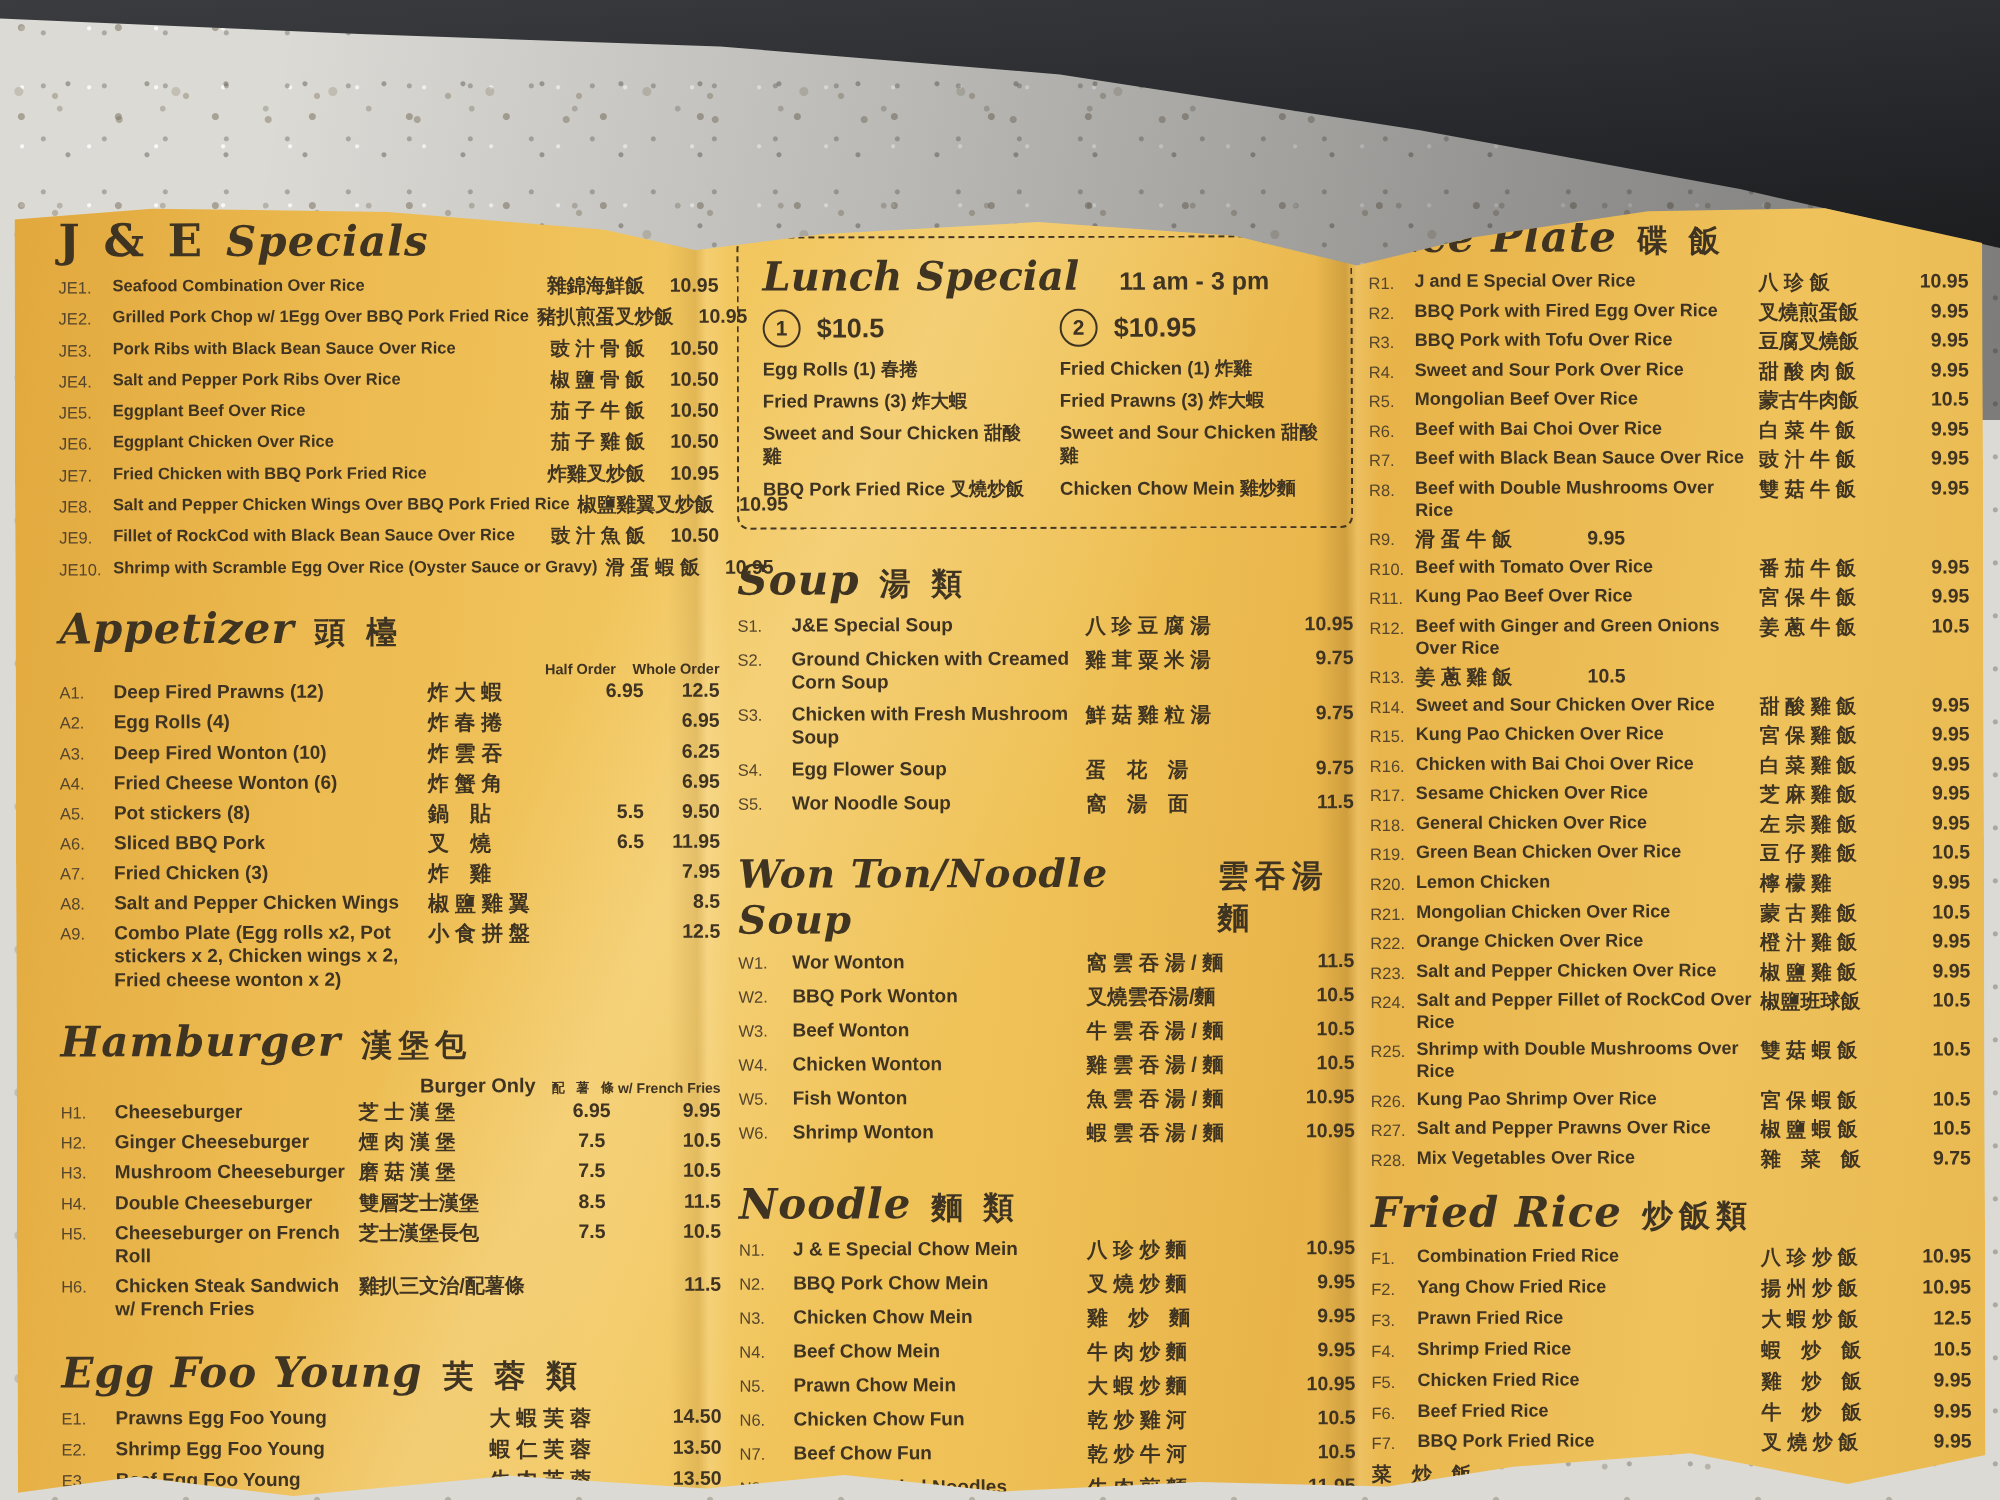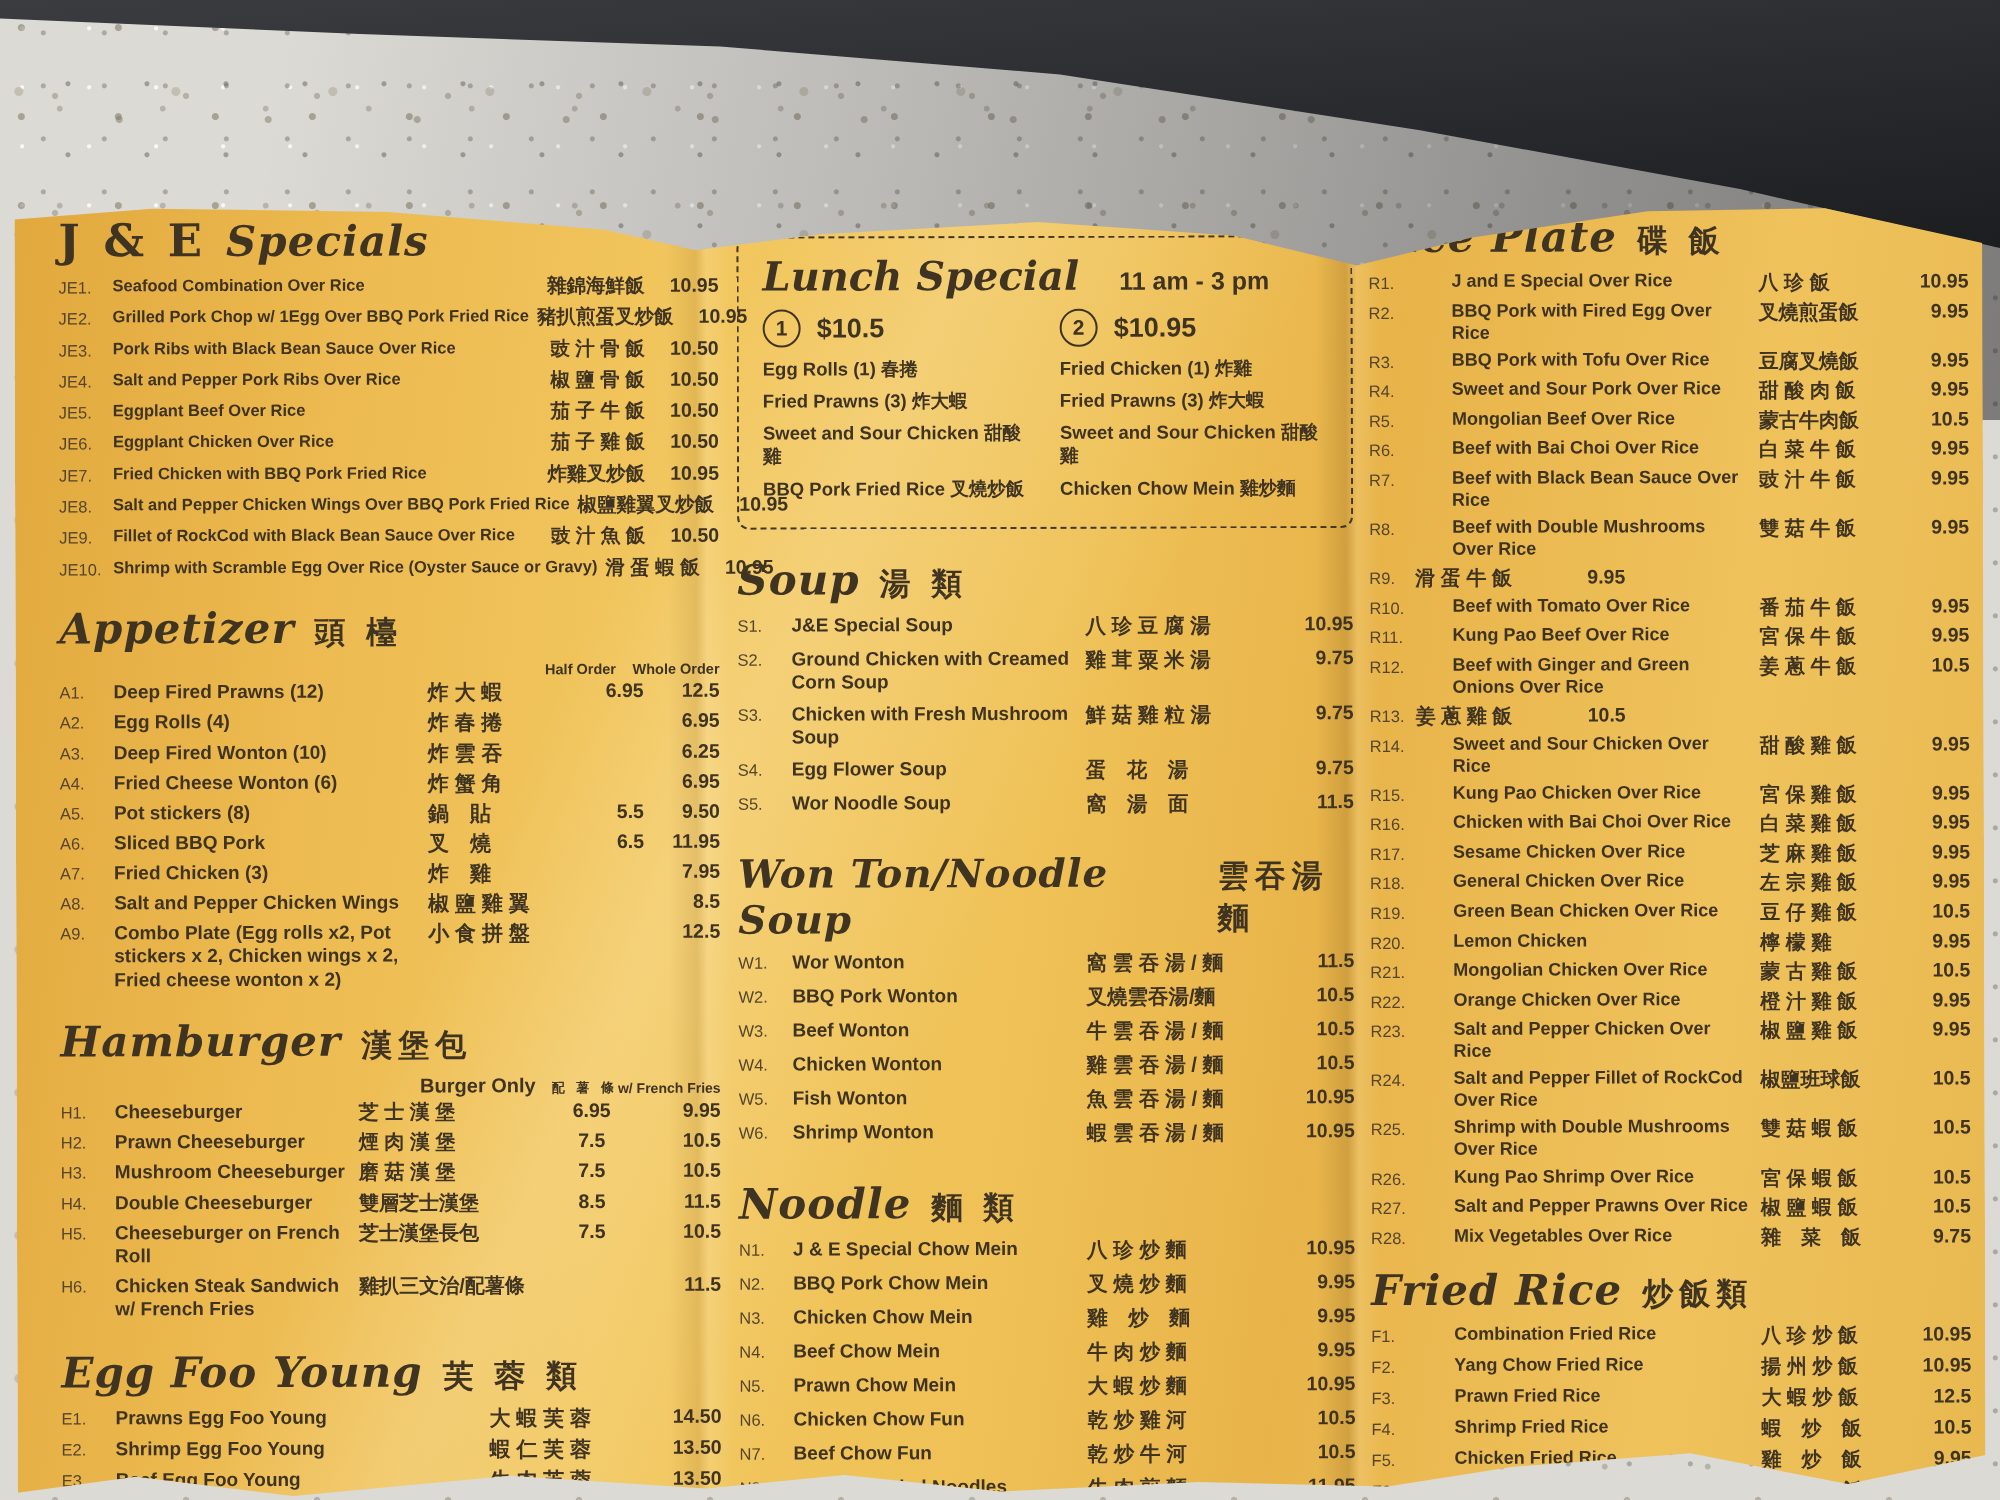--- a/index.html
+++ b/index.html
@@ -92,21 +92,21 @@
   .sec-mid .c-en{font-size:19px;}
   .sec-mid .c-zh{flex:0 0 206px;font-size:20.5px;}
   .sec-mid .c-price{flex:0 0 62px;}
   .sec-soup{margin-top:26px;}
   .sec-won{margin-top:34px;}
   .sec-noo{margin-top:34px;}
   .sec-won .sec-h .h-en{font-size:39px;}
   
   .sec-rice{--gap:5.2px;}
   .sec-rice .c-code,.sec-fr .c-code{flex:0 0 46px;}
-  .sec-rice .c-en,.sec-fr .c-en{font-size:18px;margin-left:37px;}
+  .sec-rice .c-en,.sec-fr .c-en{font-size:18px;}
   .sec-rice .c-zh,.sec-fr .c-zh{flex:0 0 152px;font-size:20px;}
   .sec-rice .c-price,.sec-fr .c-price{flex:0 0 58px;}
   .sec-fr{--gap:6.5px;margin-top:16px;}
   
   .lunch-box{
     border:2.5px dashed #453823;border-radius:12px;
     padding:14px 20px 18px 24px;position:relative;
   }
   .lunch-head{display:flex;align-items:baseline;gap:40px;}
   .lunch-head .h-en{font-family:"DejaVu Serif",serif;font-style:italic;font-weight:700;font-size:40px;}
@@ -295,21 +295,21 @@
       <div class="rows">
           <div class="mrow">
             <span class="c-code">H1.</span>
             <span class="c-en">Cheeseburger</span>
             <span class="c-zh">芝 士 漢 堡</span>
             <span class="c-only">6.95</span>
             <span class="c-fries">9.95</span>
           </div>
           <div class="mrow">
             <span class="c-code">H2.</span>
-            <span class="c-en">Prawn Cheeseburger</span>
+            <span class="c-en">Ginger Cheeseburger</span>
             <span class="c-zh">煙 肉 漢 堡</span>
             <span class="c-only">7.5</span>
             <span class="c-fries">10.5</span>
           </div>
           <div class="mrow">
             <span class="c-code">H3.</span>
             <span class="c-en">Mushroom Cheeseburger</span>
             <span class="c-zh">磨 菇 漢 堡</span>
             <span class="c-only">7.5</span>
             <span class="c-fries">10.5</span>

